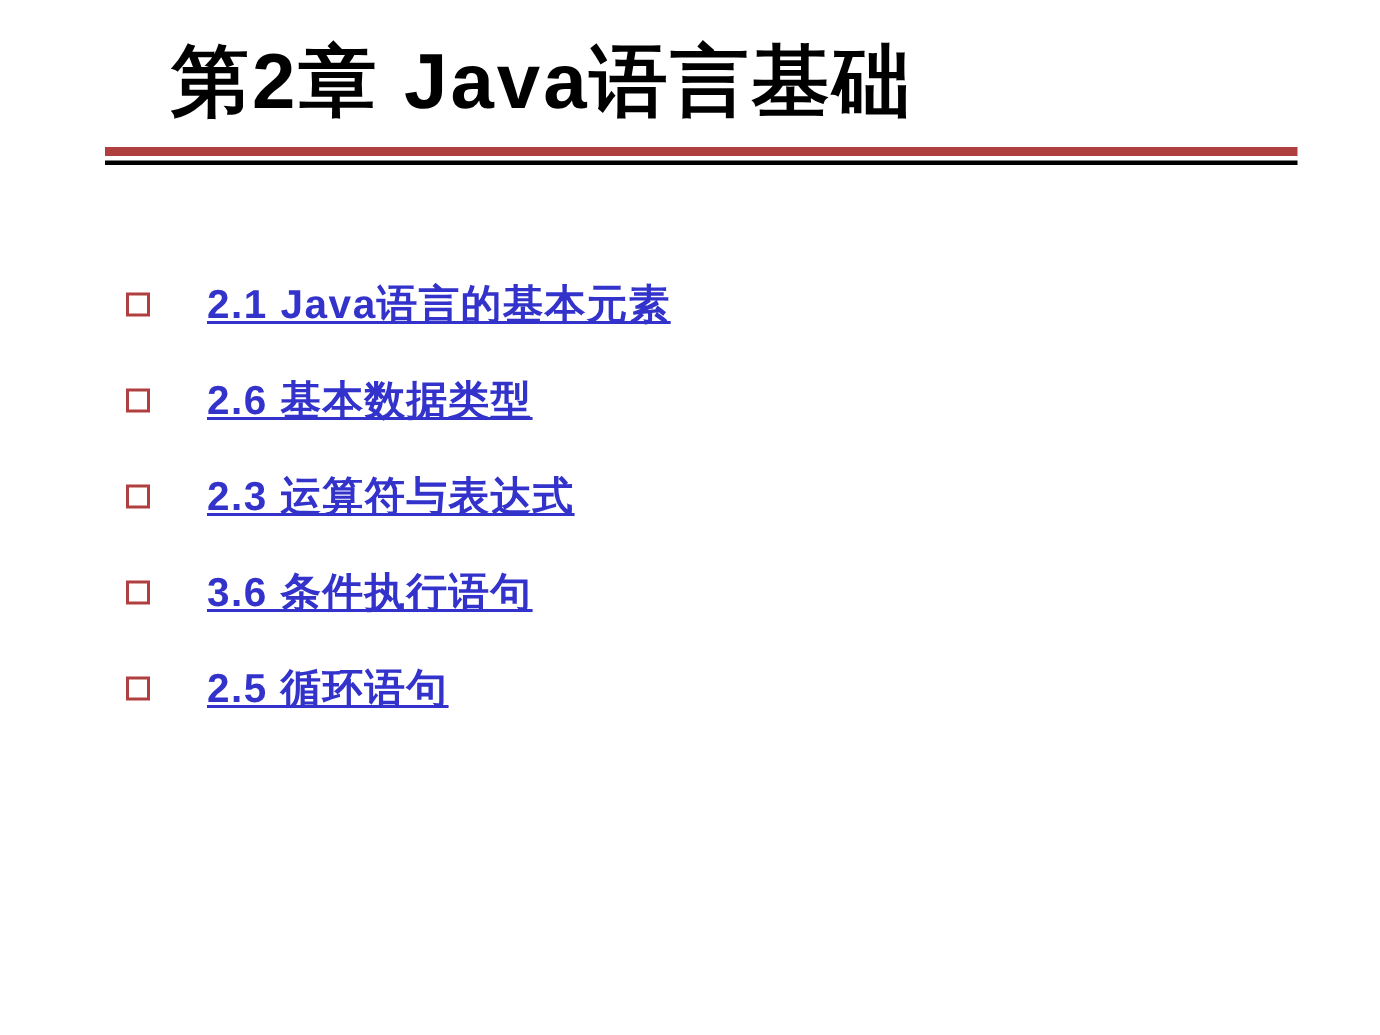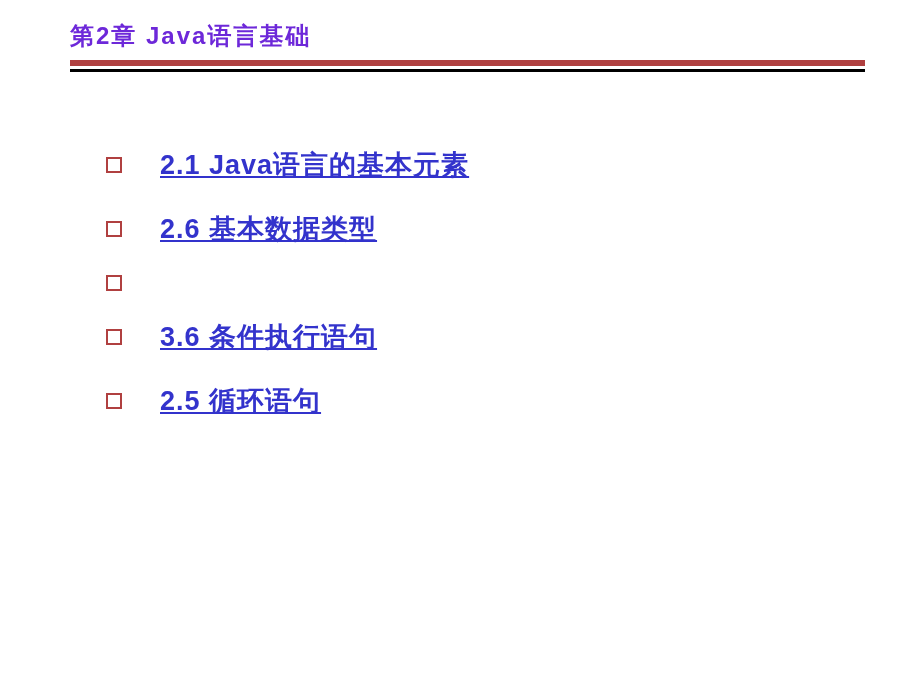--- a/index.html
+++ b/index.html
@@ -11,42 +11,43 @@
       width: 920px;
       height: 690px;
       background: #ffffff;
       font-family: "SimHei", "Microsoft YaHei", Arial, sans-serif;
       position: relative;
     }
     .title-area {
       padding: 20px 0 0 70px;
     }
     .chapter-title {
-      font-size: 24px;
+      font-size: 52px;
       font-weight: bold;
-      color: #6d28d9;
+      color: #000000;
       letter-spacing: 2px;
+      margin-left: 44px;
     }
     .underline-group {
       margin-top: 8px;
     }
     .red-line {
       height: 6px;
       background: #b04040;
       width: 795px;
     }
     .black-line {
       height: 3px;
       background: #000000;
       width: 795px;
       margin-top: 3px;
     }
     .content-list {
       margin-top: 75px;
-      padding-left: 106px;
+      padding-left: 84px;
     }
     .list-item {
       display: flex;
       align-items: center;
       margin-bottom: 28px;
     }
     .bullet {
       width: 16px;
       height: 16px;
       border: 2px solid #b04040;
@@ -76,20 +77,21 @@
   <div class="list-item">
     <span class="bullet"></span>
     <a class="link-text">2.1 Java语言的基本元素</a>
   </div>
   <div class="list-item">
     <span class="bullet"></span>
     <a class="link-text">2.6 基本数据类型</a>
   </div>
   <div class="list-item">
     <span class="bullet"></span>
+    <a class="link-text">2.3 运算符与表达式</a>
   </div>
   <div class="list-item">
     <span class="bullet"></span>
     <a class="link-text">3.6 条件执行语句</a>
   </div>
   <div class="list-item">
     <span class="bullet"></span>
     <a class="link-text">2.5 循环语句</a>
   </div>
 </div>

